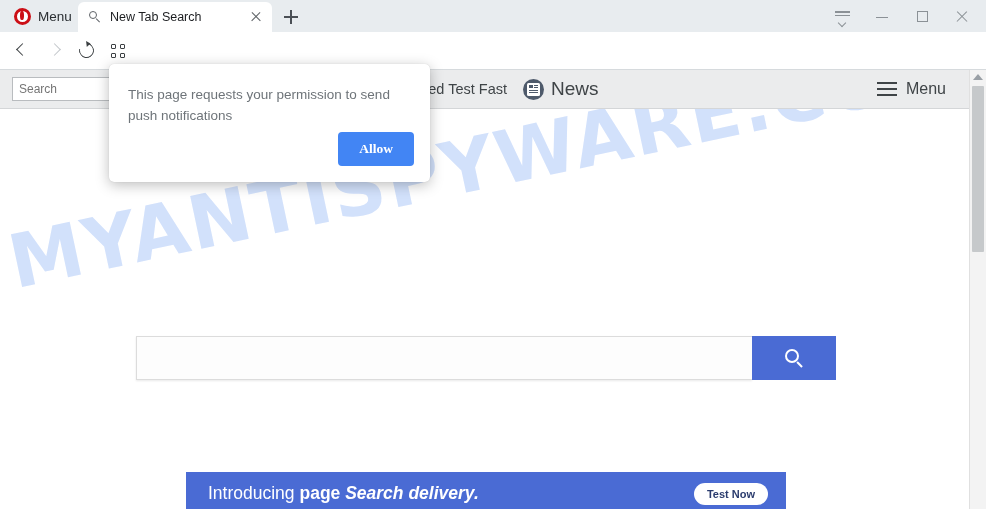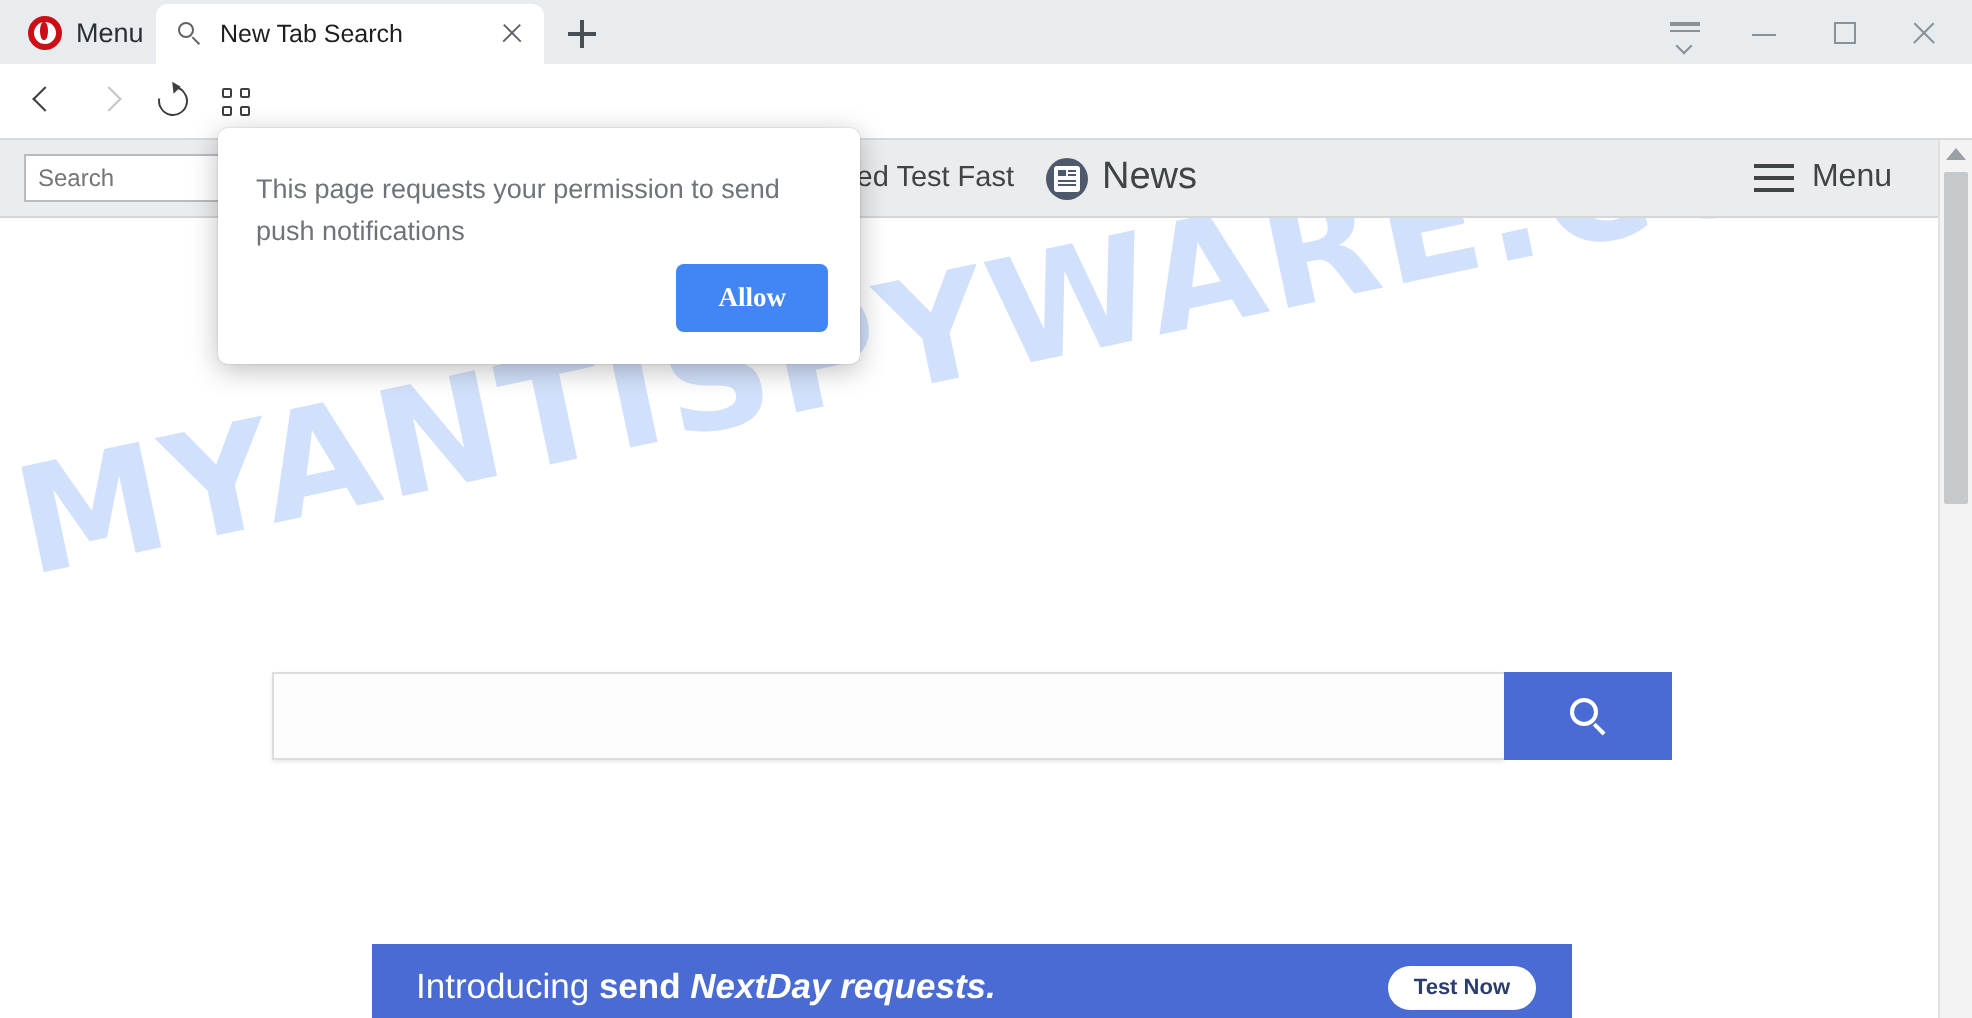--- a/index.html
+++ b/index.html
@@ -415,21 +415,21 @@
     </div>
 
     <div class="main-search">
       <input class="main-search-input" type="text" placeholder="" style="">
       <button class="main-search-btn">
         <span class="mag"></span>
       </button>
     </div>
 
     <div class="banner">
-      <div class="banner-l1"><span>Introducing </span><b>send </b><i>NextDay requests.</i></div>
+      <div class="banner-l1"><span>Introducing </span><b>page </b><i>Search delivery.</i></div>
       <div class="banner-l2">No membership required.</div>
       <div class="banner-cta">Test Now</div>
 
     </div>
 
     <div class="pg-scroll">
       <div class="pg-scroll-up"></div>
       <div class="pg-scroll-thumb"></div>
     </div>
   </div>

